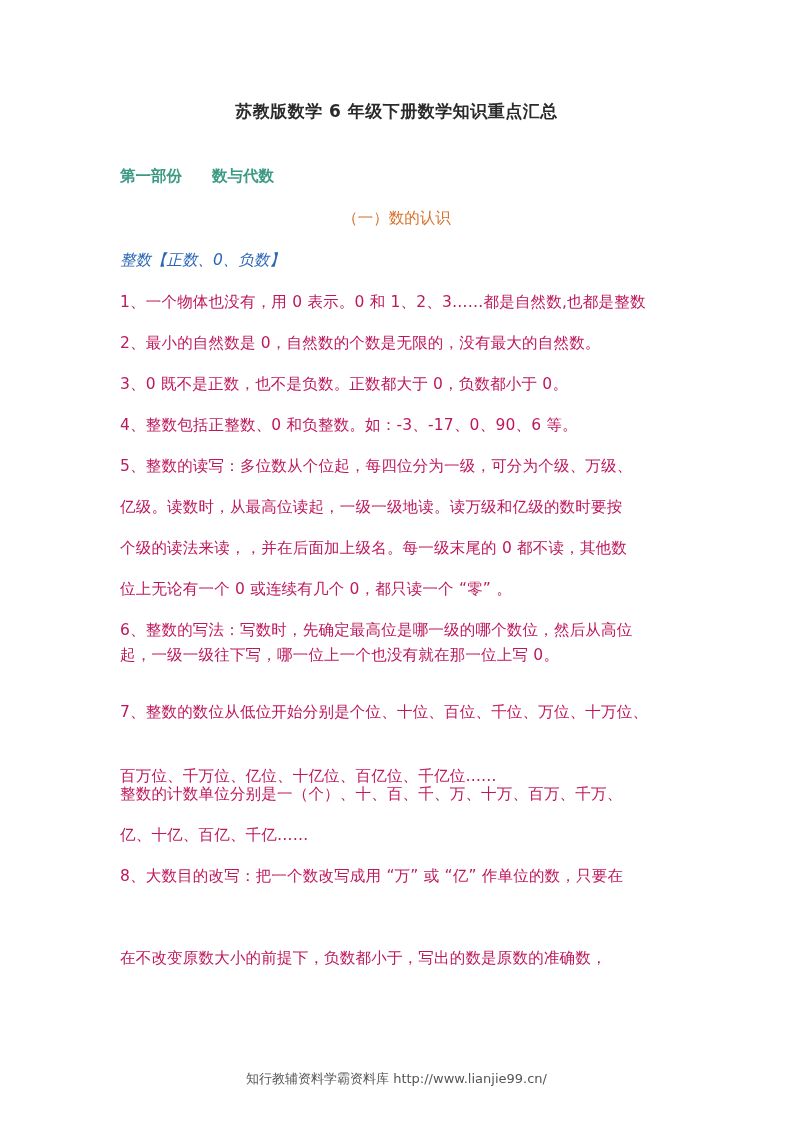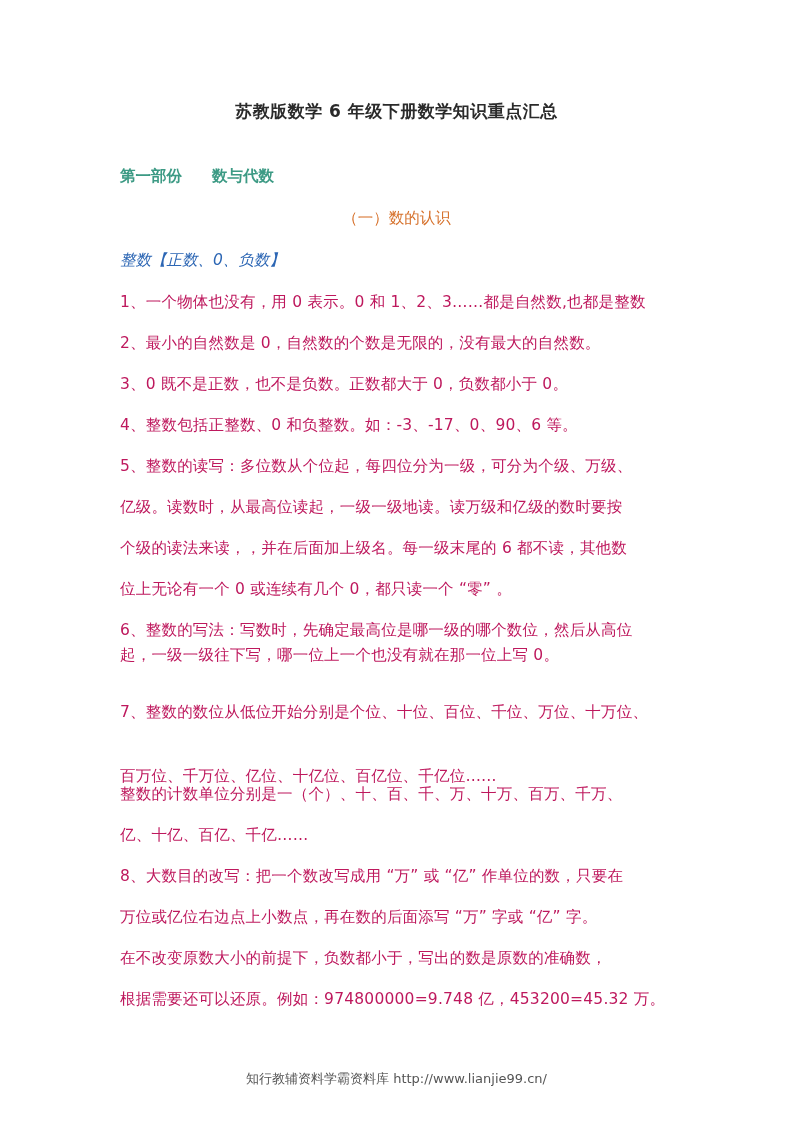--- a/index.html
+++ b/index.html
@@ -30,27 +30,25 @@
   <div class="section">（一）数的认识</div>
 
   <div class="subsection">整数【正数、0、负数】</div>
 
   <div class="line" style="top:292px">1、一个物体也没有，用 0 表示。0 和 1、2、3……都是自然数,也都是整数</div>
   <div class="line" style="top:333px">2、最小的自然数是 0，自然数的个数是无限的，没有最大的自然数。</div>
   <div class="line" style="top:374px">3、0 既不是正数，也不是负数。正数都大于 0，负数都小于 0。</div>
   <div class="line" style="top:415px">4、整数包括正整数、0 和负整数。如：-3、-17、0、90、6 等。</div>
   <div class="line" style="top:456px">5、整数的读写：多位数从个位起，每四位分为一级，可分为个级、万级、</div>
   <div class="line" style="top:497px">亿级。读数时，从最高位读起，一级一级地读。读万级和亿级的数时要按</div>
-  <div class="line" style="top:538px">个级的读法来读，，并在后面加上级名。每一级末尾的 6 都不读，其他数</div>
+  <div class="line" style="top:538px">个级的读法来读，，并在后面加上级名。每一级末尾的 0 都不读，其他数</div>
   <div class="line" style="top:579px">位上无论有一个 0 或连续有几个 0，都只读一个 “零” 。</div>
   <div class="line" style="top:620px">6、整数的写法：写数时，先确定最高位是哪一级的哪个数位，然后从高位</div>
   <div class="line" style="top:645px">起，一级一级往下写，哪一位上一个也没有就在那一位上写 0。</div>
   <div class="line" style="top:702px">7、整数的数位从低位开始分别是个位、十位、百位、千位、万位、十万位、</div>
   <div class="line" style="top:766px">百万位、千万位、亿位、十亿位、百亿位、千亿位……</div>
   <div class="line" style="top:784px">整数的计数单位分别是一（个）、十、百、千、万、十万、百万、千万、</div>
   <div class="line" style="top:825px">亿、十亿、百亿、千亿……</div>
   <div class="line" style="top:866px">8、大数目的改写：把一个数改写成用 “万” 或 “亿” 作单位的数，只要在</div>
-  <div class="line" style="top:907px">万位或亿位右边点上小数点，再在数的后面添写 “万” 字或 “亿” 字。</div>
   <div class="line" style="top:948px">在不改变原数大小的前提下，负数都小于，写出的数是原数的准确数，</div>
-  <div class="line" style="top:989px">根据需要还可以还原。例如：974800000=9.748 亿，453200=45.32 万。</div>
 
   <div class="footer">知行教辅资料学霸资料库 http://www.lianjie99.cn/</div>
 </div>
 
 </body></html>

